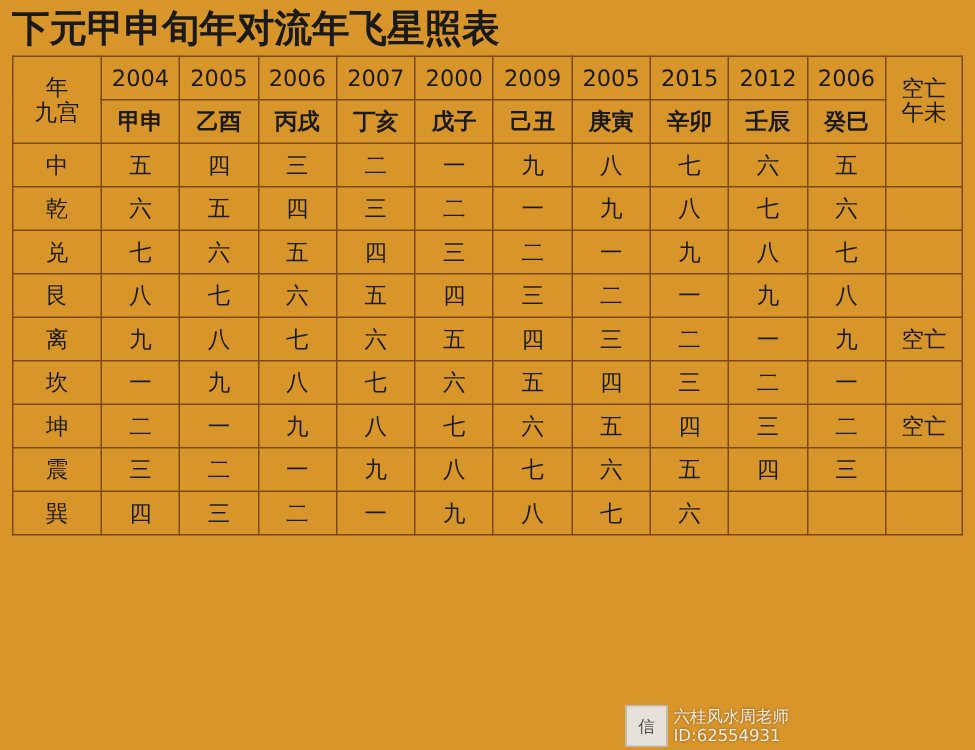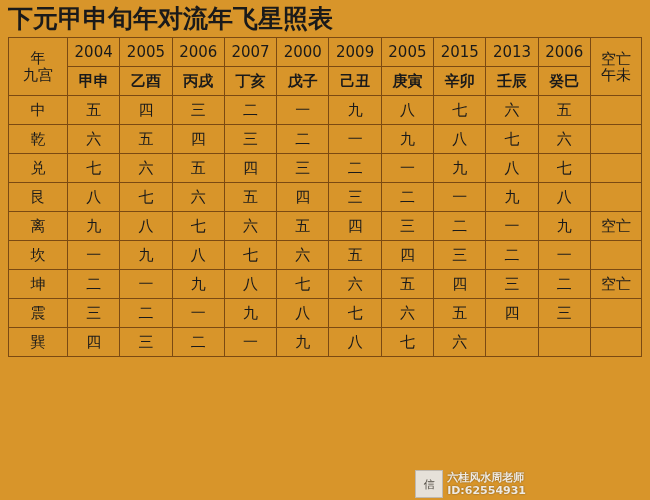--- a/index.html
+++ b/index.html
@@ -93,21 +93,20 @@
     justify-content: center;
     font-family: "DejaVu Serif", "Liberation Serif", serif;
     margin-right: 4px;
   }
   .wm-text {
     color: #f2f2f2;
     font-size: 11px;
     line-height: 13px;
     text-align: left;
     text-shadow: 0 0 2px rgba(0,0,0,0.5);
-    font-weight: bold;
   }
 </style>
 </head>
 <body>
 
 <div class="page">
 
   <div class="title">下元甲申旬年对流年飞星照表</div>
 
   <table class="grid">
@@ -119,21 +118,21 @@
           <div>九宫</div>
         </td>
         <td class="yearnum">2004</td>
         <td class="yearnum">2005</td>
         <td class="yearnum">2006</td>
         <td class="yearnum">2007</td>
         <td class="yearnum">2000</td>
         <td class="yearnum">2009</td>
         <td class="yearnum">2005</td>
         <td class="yearnum">2015</td>
-        <td class="yearnum">2013</td>
+        <td class="yearnum">2012</td>
         <td class="yearnum">2006</td>
         <td class="kongwang red" rowspan="2">
           <div>空亡</div>
           <div>午未</div>
         </td>
       </tr>
 
       <tr>
         <td class="stembranch">甲申</td>
         <td class="stembranch">乙酉</td>

